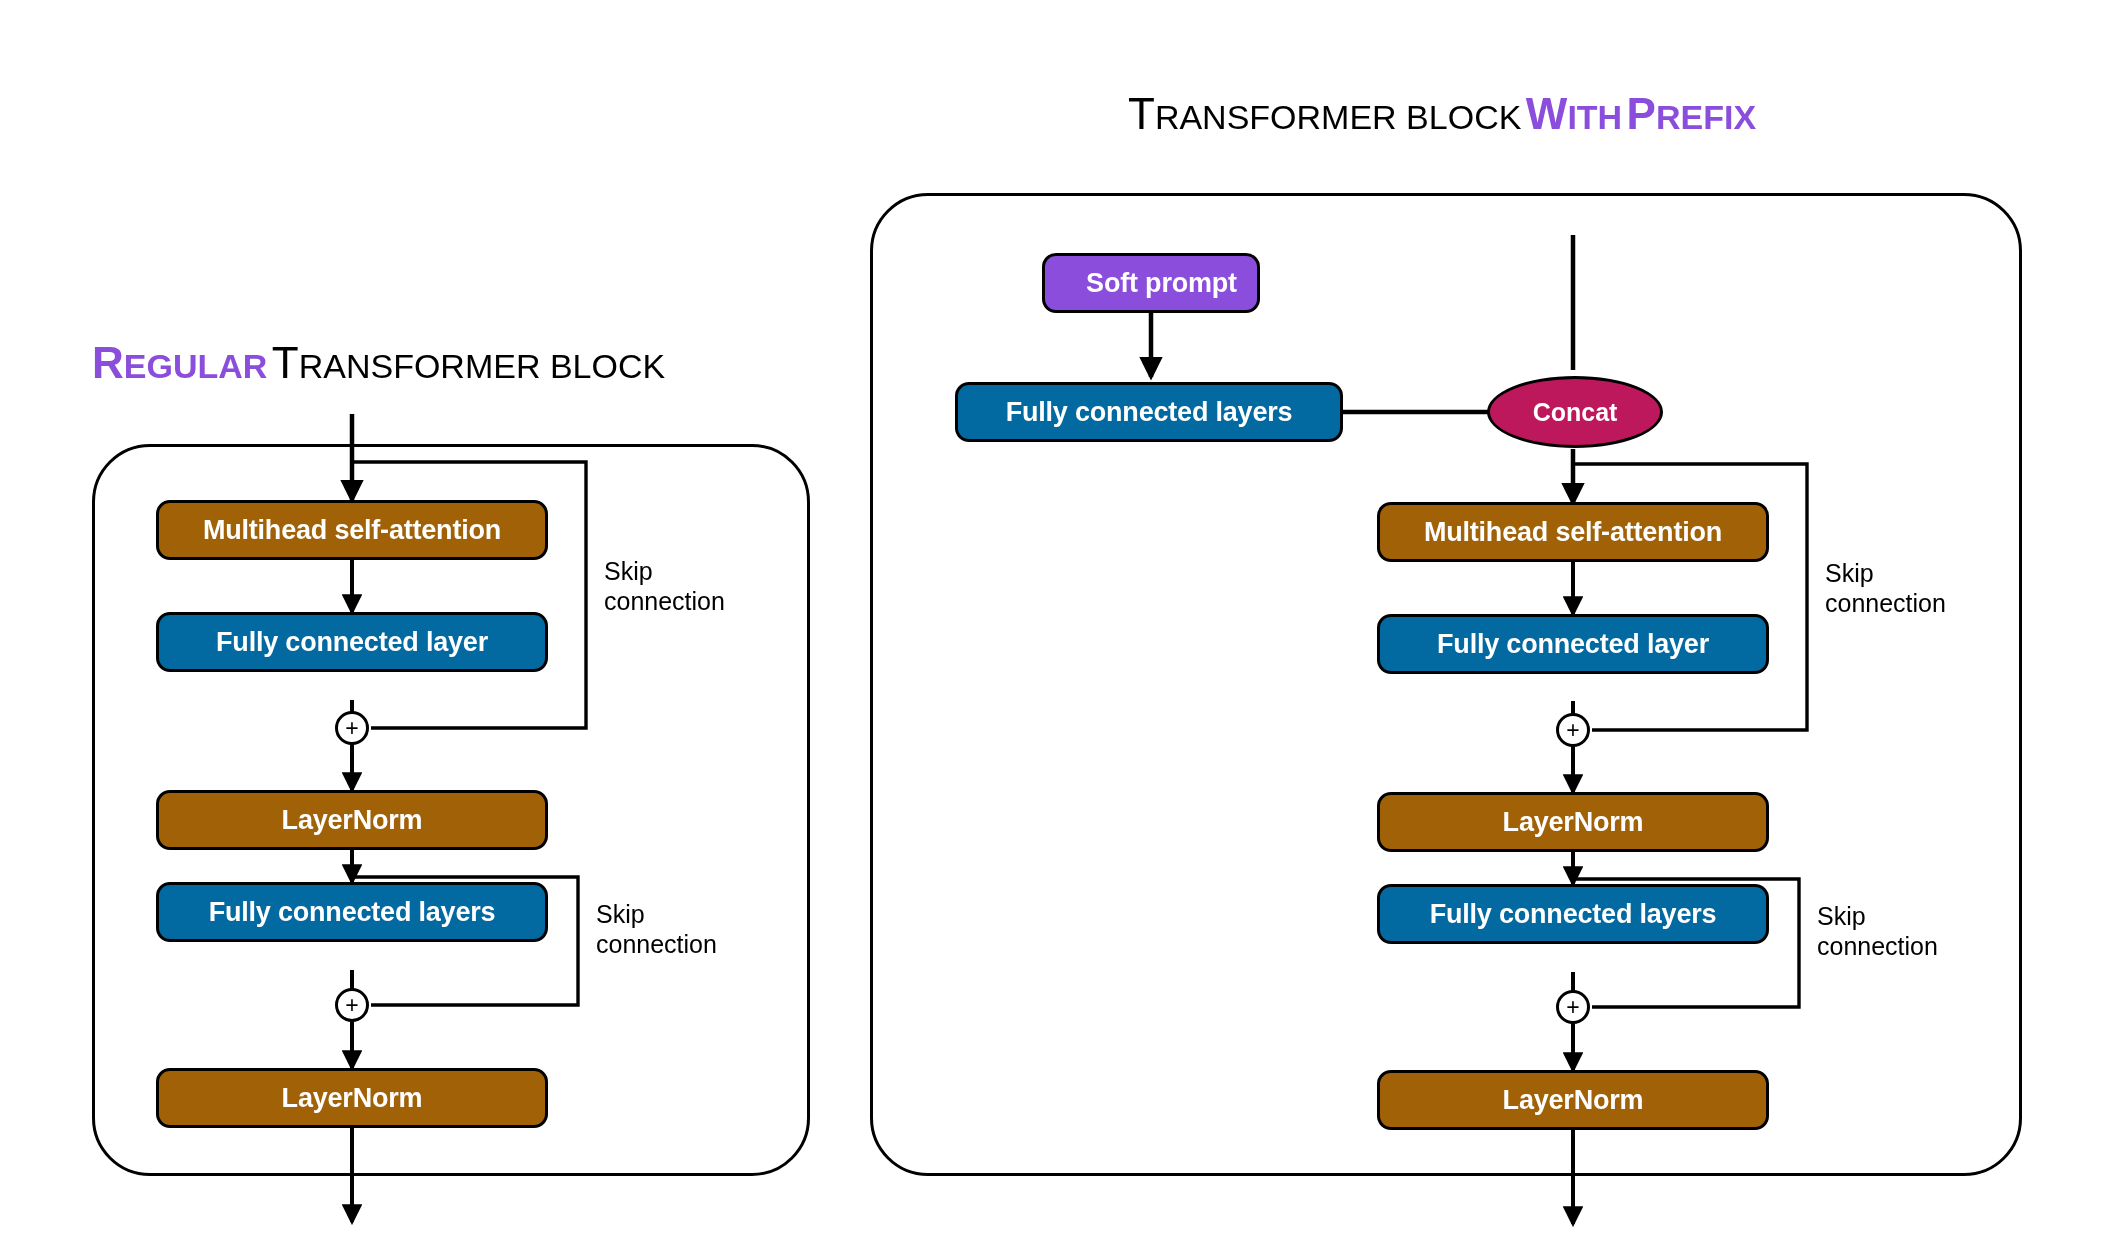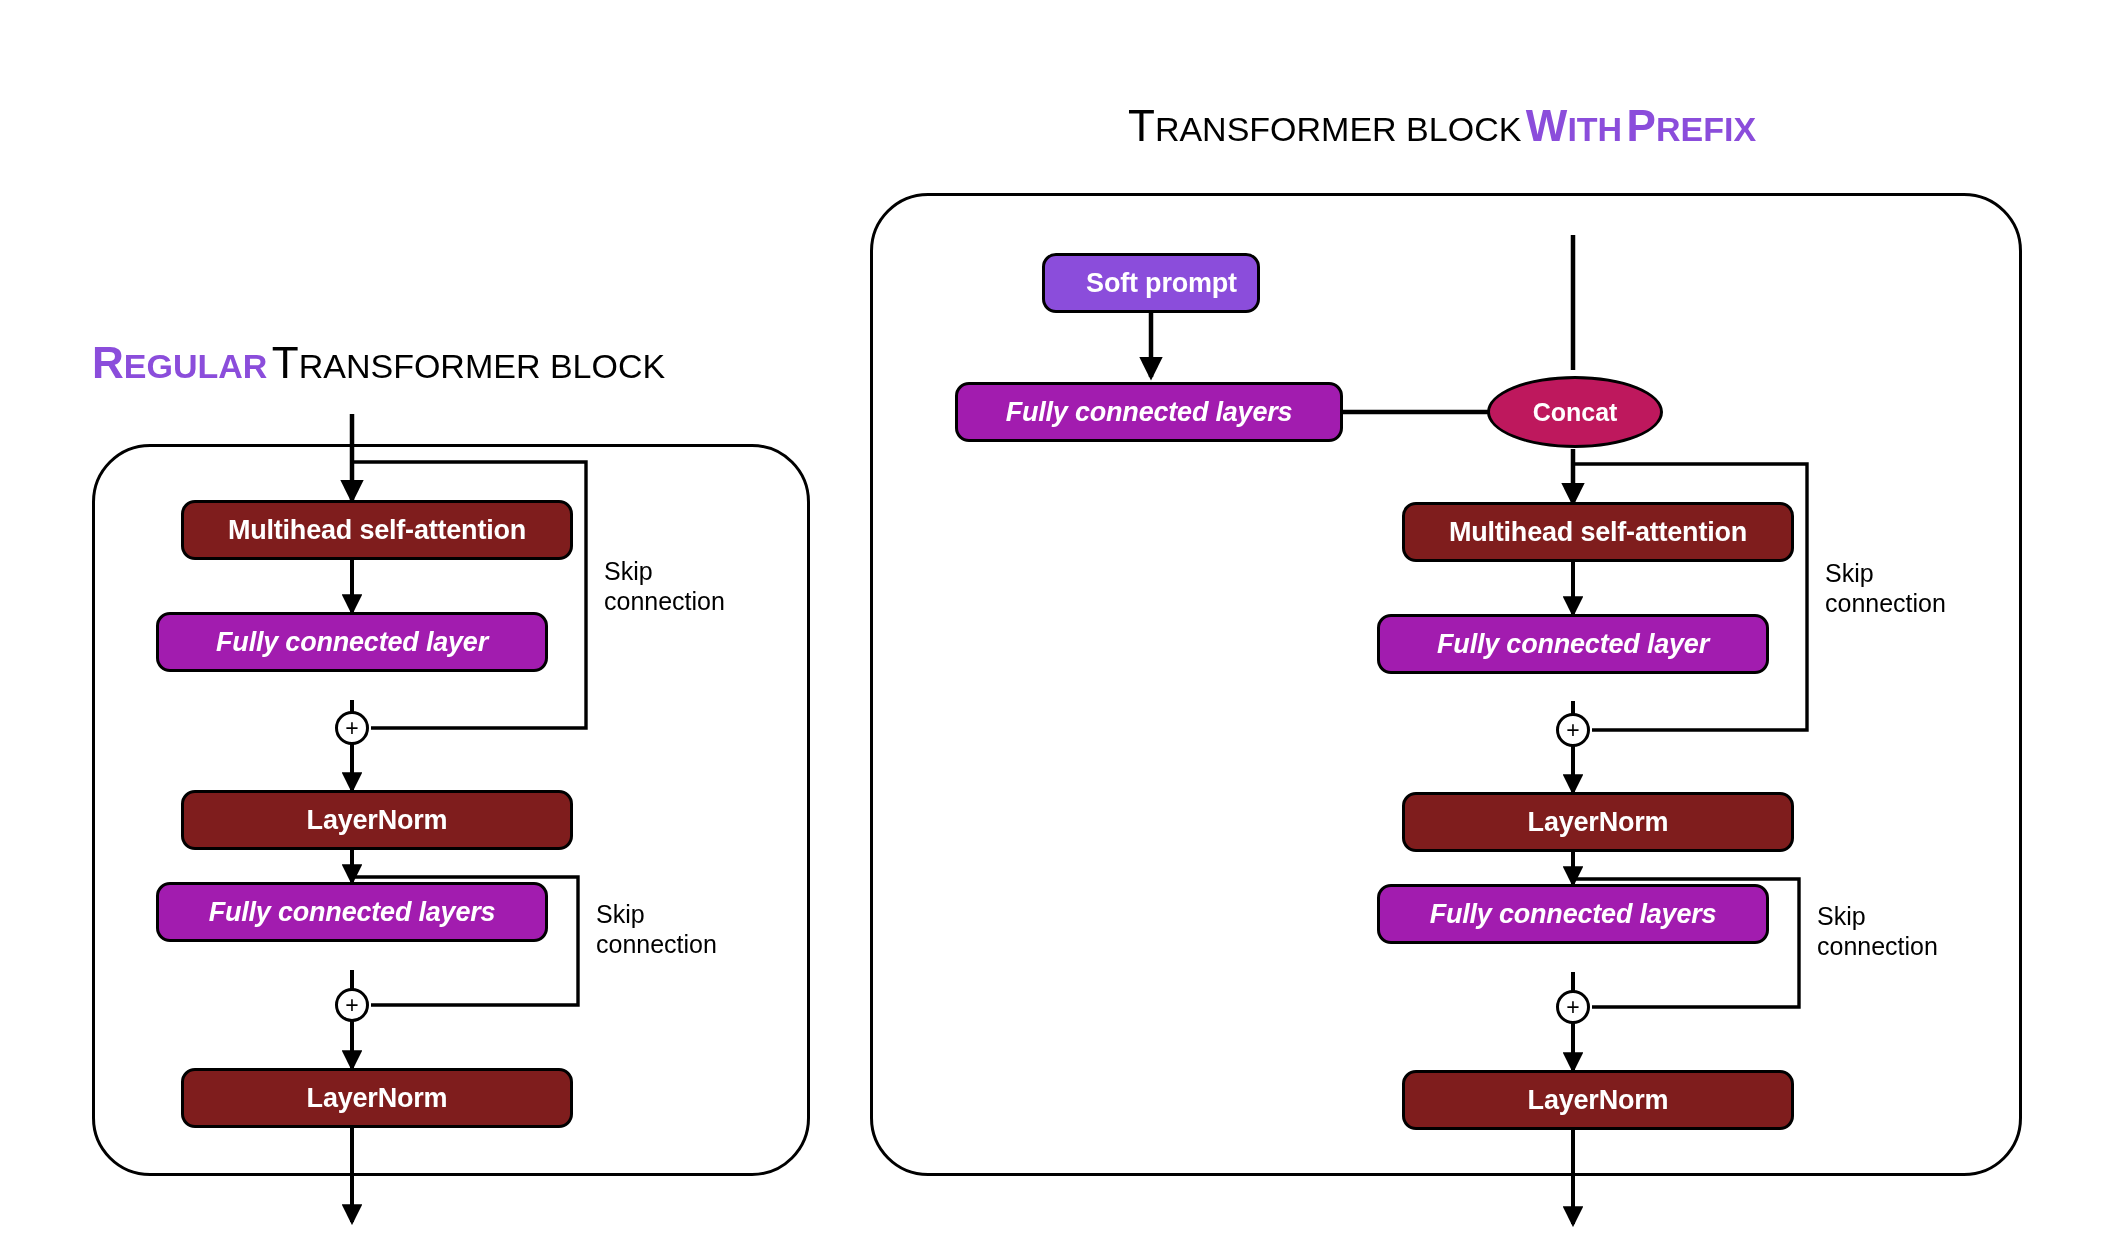--- a/index.html
+++ b/index.html
@@ -61,22 +61,22 @@
     align-items: center;
     justify-content: center;
     border: 3px solid #000000;
     border-radius: 14px;
     color: #ffffff;
     font-weight: bold;
     font-size: 27px;
     letter-spacing: -0.2px;
     white-space: nowrap;
   }
-  .node.black  { background: #a21caf; font-style: italic; }
-  .node.gray   { background: #7f1d1d; margin-left: 25px; }
+  .node.black  { background: #0369a1; }
+  .node.gray   { background: #a16207; }
   .node.purple { background: #8B4DDB; padding-left: 21px; }
 
   .ellipse-node {
     position: absolute;
     box-sizing: border-box;
     display: flex;
     align-items: center;
     justify-content: center;
     border: 3px solid #000000;
     border-radius: 50%;
@@ -209,21 +209,21 @@
   <div class="skip-label" style="left:604px; top:557px;">
     <div>Skip</div>
     <div>connection</div>
   </div>
 
   <div class="skip-label" style="left:596px; top:900px;">
     <div>Skip</div>
     <div>connection</div>
   </div>
 
-  <div class="diagram-title" style="left:1128px; top:104px;">
+  <div class="diagram-title" style="left:1128px; top:92px;">
     <span class="sc tl-black"><span class="lead">T</span><span class="rest">RANSFORMER BLOCK</span></span><span class="rest">&nbsp;</span><span class="sc tl-purple"><span class="lead">W</span><span class="rest">ITH</span></span><span class="rest">&nbsp;</span><span class="sc tl-purple"><span class="lead">P</span><span class="rest">REFIX</span></span>
   </div>
 
   <div class="block-container" style="left:870px; top:193px; width:1152px; height:983px;"></div>
 
   <div class="node purple" style="left:1042px; top:253px; width:218px; height:60px;">
     <span>Soft prompt</span>
   </div>
 
   <div class="node black" style="left:955px; top:382px; width:388px; height:60px;">

